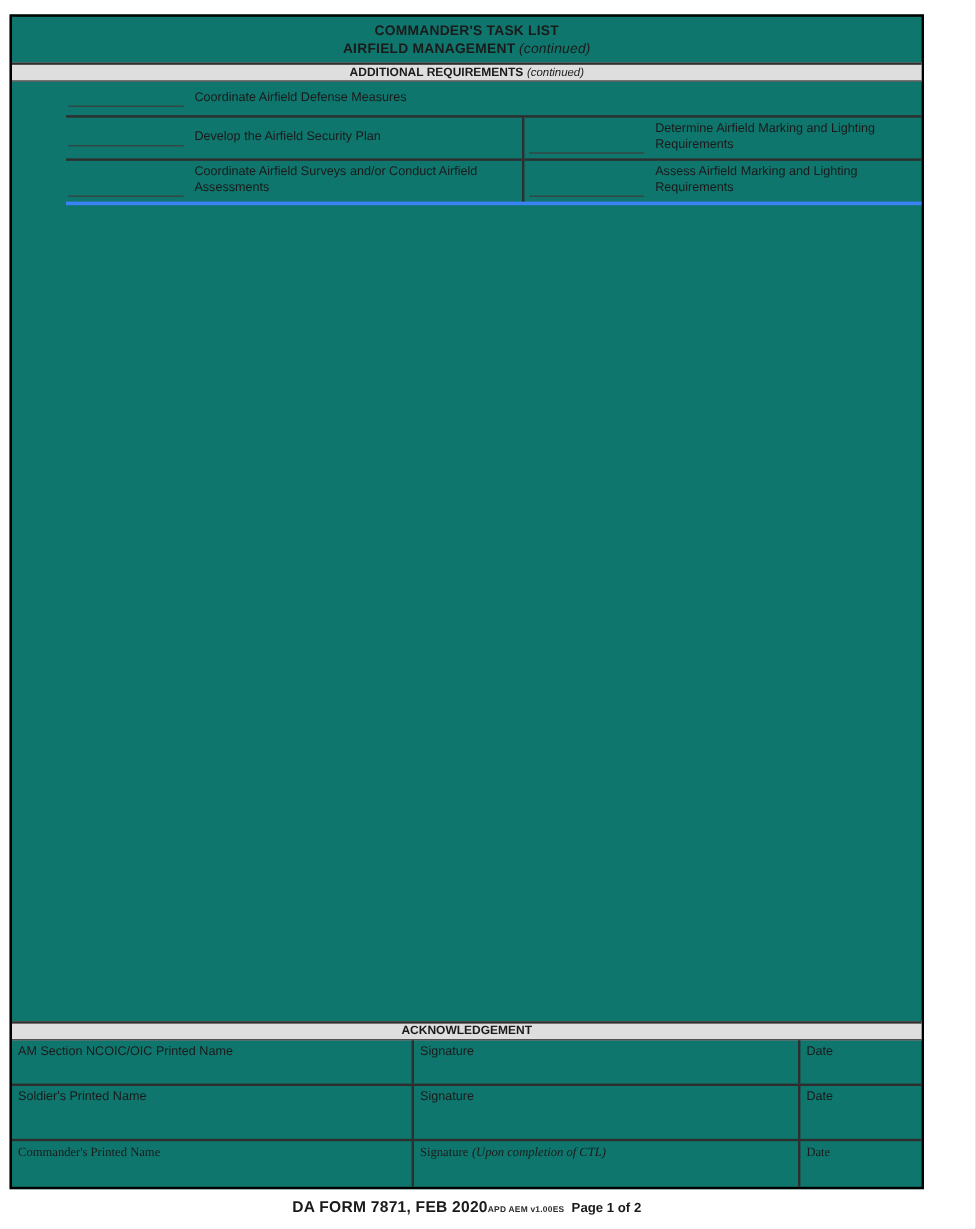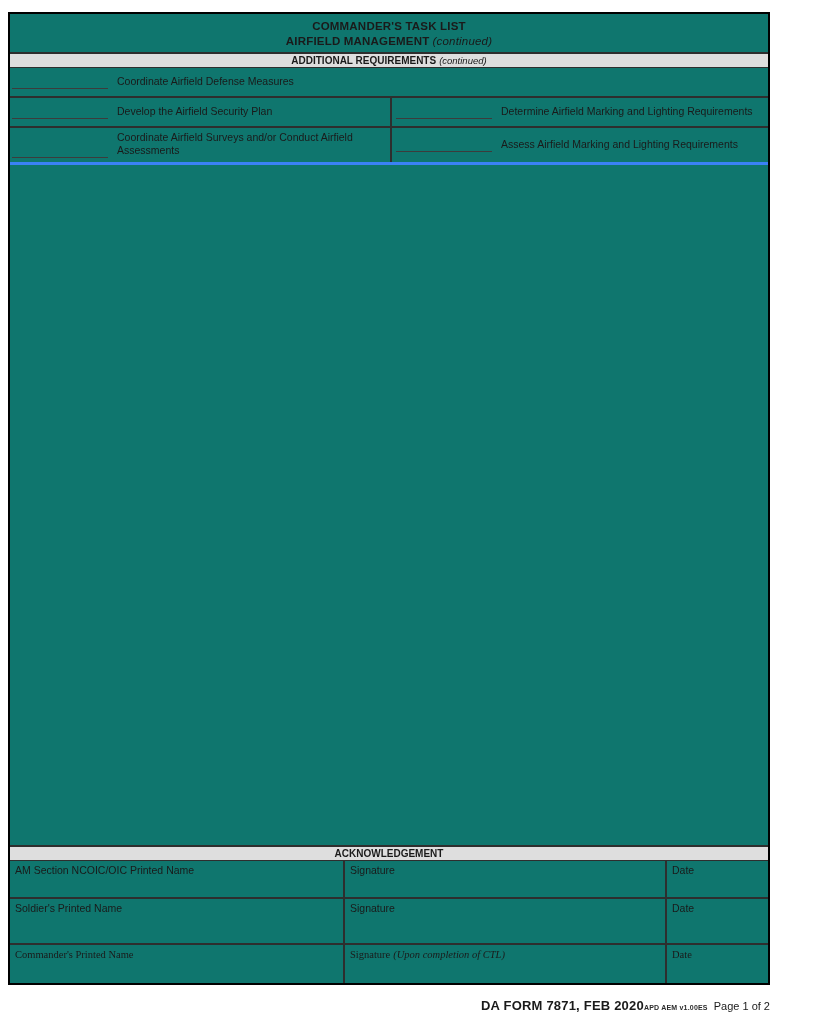--- a/index.html
+++ b/index.html
@@ -46,20 +46,21 @@
     height: 16px;
     line-height: 14px;
   }
   .bar .note { font-size: 9.5px; }
   
   .task-grid { width: 100%; }
   .task-row {
     display: grid;
     grid-template-columns: 380px 1fr;
     border-bottom: 2px solid var(--line-color);
+    margin-left: 45px;
   }
   .task-row.last { border-bottom: 3px solid #3b82f6; }
   .task-cell {
     display: flex;
     align-items: center;
     min-height: 28px;
     padding: 3px 6px 4px 2px;
   }
   .task-cell.right { border-left: 2px solid var(--line-color); padding-left: 4px; }
   .task-item { display: flex; align-items: flex-end; width: 100%; }
@@ -83,27 +84,27 @@
   .ack-row.r2 { height: 46px; }
   .ack-row.r3 { height: 38px; border-bottom: 0; font-family: Liberation Serif, serif; }
   .ack-cell { padding: 3px 5px; font-size: 10.5px; line-height: 13px; }
   .ack-cell.mid, .ack-cell.date { border-left: 2px solid var(--line-color); }
   
   .footer {
     position: absolute;
     left: 8px; top: 998px;
     width: 762px;
     display: flex;
-    justify-content: flex-end;
+    justify-content: center;
     align-items: baseline;
   }
   .form-number { font-weight: bold; font-size: 13px; letter-spacing: 0.2px; }
   .footer-right { display: flex; align-items: baseline; }
   .apd { font-size: 7px; font-weight: bold; color: #2a2a2a; margin-right: 6px; letter-spacing: 0.2px; }
-  .page-num { font-size: 11px; }
+  .page-num { font-size: 11px; font-weight: bold; }
 </style>
 </head>
 <body>
 
 <div class="form">
 
   <div class="title-block">
     <div>COMMANDER'S TASK LIST</div>
     <div>
       <span>AIRFIELD MANAGEMENT</span><span class="note">(continued)</span>

